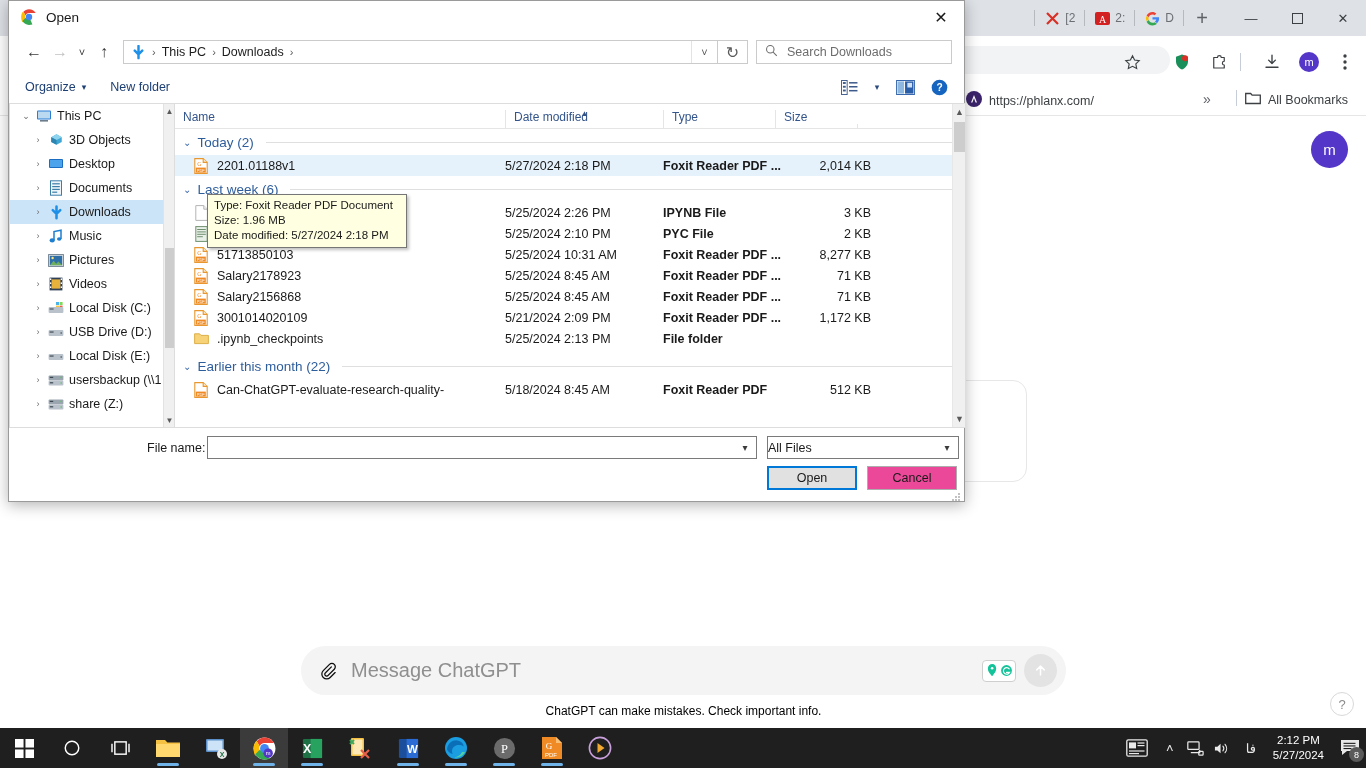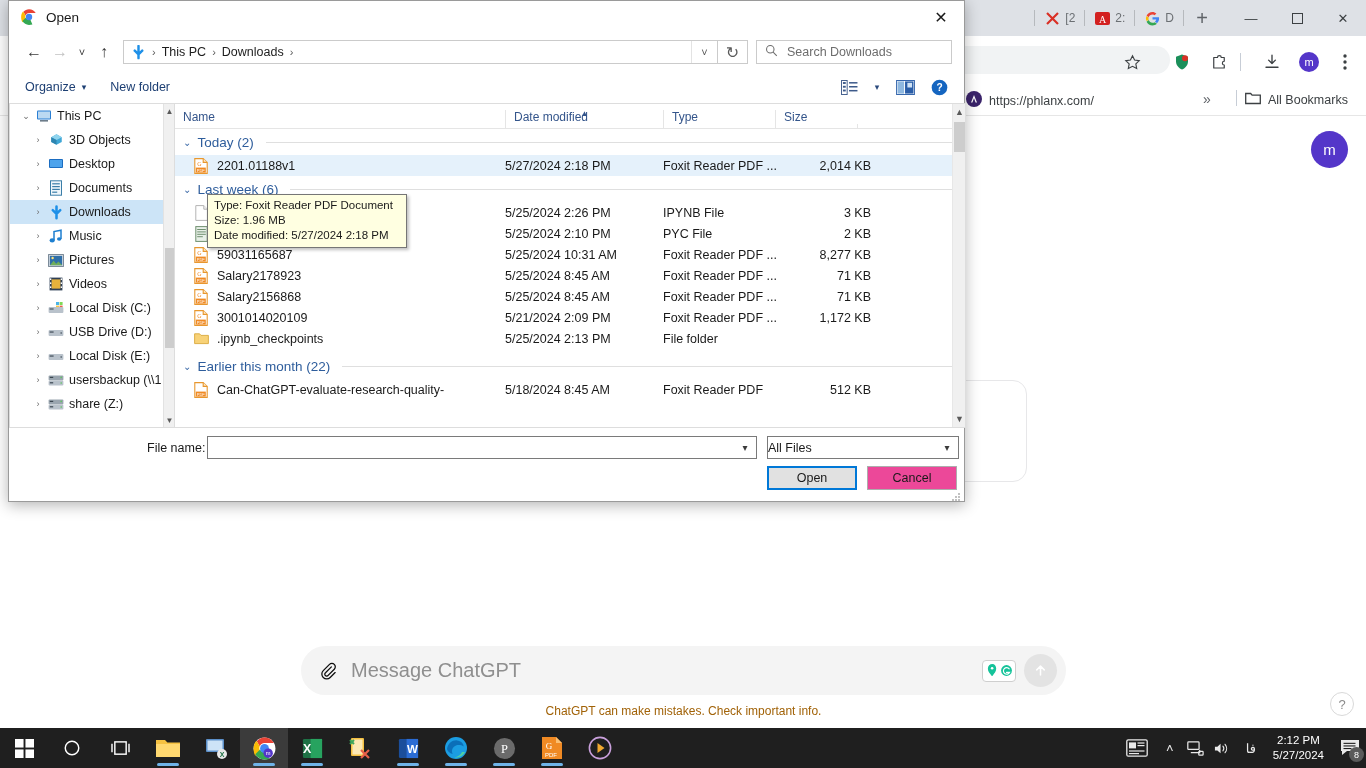--- a/index.html
+++ b/index.html
@@ -81,21 +81,21 @@
     font-family: "Liberation Sans", sans-serif; font-size: 20px; color: #0d0d0d;
     padding-left: 6px;
   }
   .composer-input::placeholder { color: #8f8f8f; }
   .gram-badge { width: 34px; height: 22px; border:1px solid #cfcfcf; border-radius:4px;
     display:flex; align-items:center; justify-content:center; gap:1px; background:#fff; margin-right:8px;}
   .send-btn { width: 33px; height: 33px; border-radius: 50%; background: #e3e3e3;
     display:flex;align-items:center;justify-content:center; margin-right: 9px; }
   .composer-note {
     position: absolute; left: 301px; top: 704px; width: 765px;
-    text-align: center; font-size: 12px; color: #a16207;
+    text-align: center; font-size: 12px; color: #000000;
   }
   .help-fab {
     position:absolute; left: 1330px; top: 692px; width: 24px; height: 24px;
     border-radius: 50%; border: 1px solid #d9d9d9; color:#8b8b8b;
     display:flex;align-items:center;justify-content:center; font-size: 13px; background:#fff;
   }
 
   
   .taskbar {
     position: absolute; left: 0; top: 728px; width: 1366px; height: 40px;
@@ -184,21 +184,21 @@
   .group-hdr { height: 26px; display:flex; align-items:center; padding-left: 8px; gap:6px; }
   .group-chev { color:#3c6aa8; font-size: 10px; }
   .group-txt { color:#2e5d9c; font-size: 13.5px; white-space: nowrap; }
   .group-line { flex:1; height:1px; background:#dfdfdf; margin: 0 8px 0 6px; }
 
   .frow { height: 21px; display:flex; align-items:center; font-size: 12.5px; color:#1a1a1a; }
   .frow.sel { background: #e5f1fb; }
   .f-name { display:flex; align-items:center; gap:8px; padding-left: 18px; }
   .f-ico { width: 16px; height: 16px; flex:0 0 16px; display:flex; align-items:center; justify-content:center; }
   .f-date { position:absolute; left: 330px; }
-  .f-type { position:absolute; left: 488px; }
+  .f-type { position:absolute; left: 488px; font-weight: bold; }
   .f-size { position:absolute; left: 600px; width: 96px; text-align: right; }
   .frow-wrap { position: relative; }
 
   .list-sb { position:absolute; right:0; top:0; width: 13px; height: 100%; background:#f0f0f0; border-left: 1px solid #e7e7e7;}
   .list-sb-arrow { width:13px; height:16px; display:flex;align-items:center;justify-content:center; color:#5a5a5a; font-size:9px;}
   .list-sb-thumb { position:absolute; left:1px; width:11px; background:#cdcdcd; }
 
   .tooltip {
     position: absolute; left: 198px; top: 193px; width: 200px;
     background: #ffffe1; border: 1px solid #767676;
@@ -721,21 +721,21 @@
             <div class="f-name">
               <span class="f-ico">
                 <svg width="14" height="16" viewBox="0 0 14 16">
                     <path d="M0.8 0.6h8.4l4 3.8v11H0.8z" fill="#fff" stroke="#e8972e" stroke-width="1.1"></path>
                     <path d="M9.2 0.6v3.8h4" fill="#fde8c8" stroke="#e8972e" stroke-width="1.1"></path>
                     <rect x="1.8" y="9.6" width="10" height="5" fill="#f08a24"></rect>
                     <text x="6.8" y="13.8" font-size="4" fill="#fff" text-anchor="middle" font-family="Liberation Sans, sans-serif">PDF</text>
                     <text x="5.5" y="8" font-size="6" fill="#f08a24" text-anchor="middle" font-family="Liberation Serif, serif">G</text>
                   </svg>
               </span>
-              <span>59031165687</span>
+              <span>51713850103</span>
             </div>
             <div class="f-date">5/25/2024 10:31 AM</div>
             <div class="f-type">Foxit Reader PDF ...</div>
             <div class="f-size">8,277 KB</div>
           </div>
         </div>
         <div class="frow-wrap">
           <div class="frow">
             <div class="f-name">
               <span class="f-ico">

